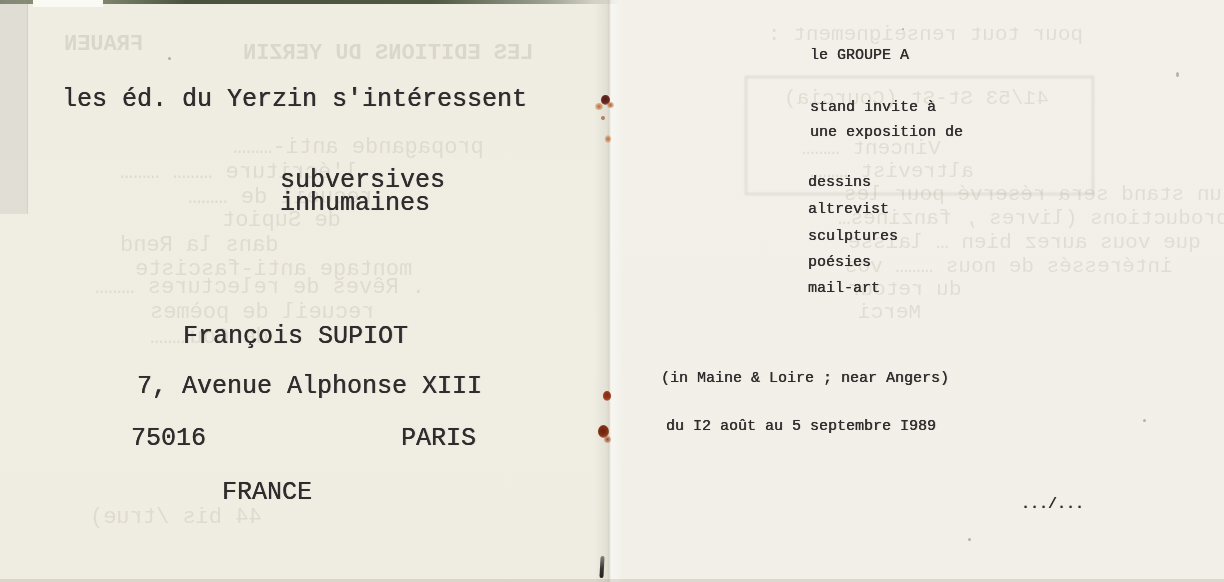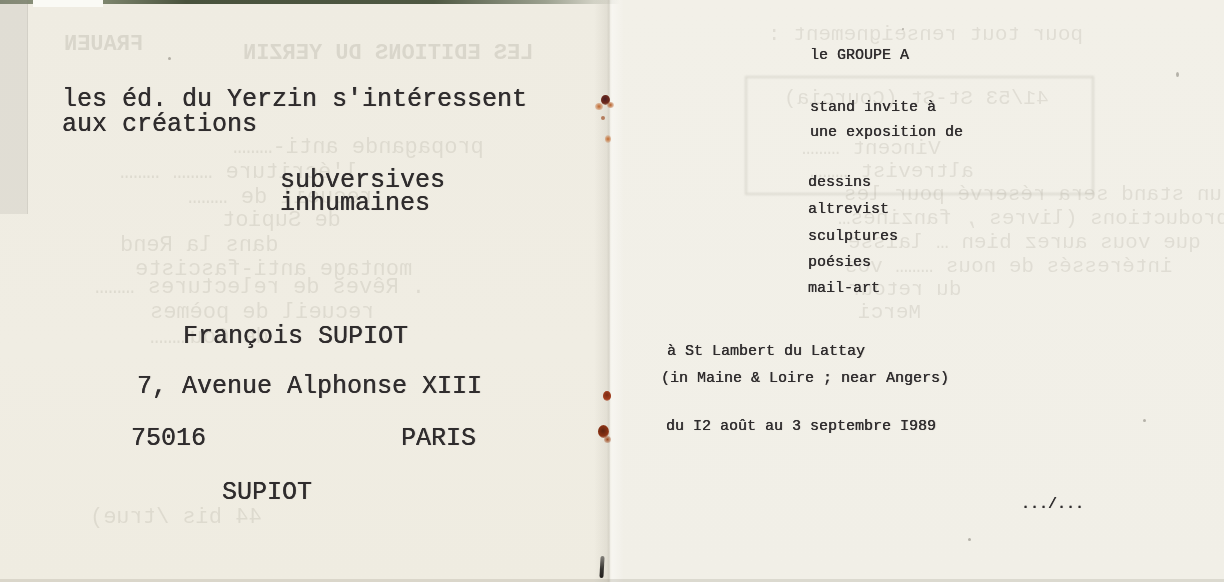--- a/index.html
+++ b/index.html
@@ -76,27 +76,26 @@
     <div class="ghost" style="left:188px;top:186px">recueil de ………</div>
     <div class="ghost" style="left:222px;top:209px">de Supiot</div>
     <div class="ghost" style="left:120px;top:234px">dans la Rend</div>
     <div class="ghost" style="left:135px;top:258px">montage anti-fasciste</div>
     <div class="ghost" style="left:95px;top:276px">. Rêves de relectures ………</div>
     <div class="ghost" style="left:150px;top:301px">recueil de poèmes</div>
     <div class="ghost" style="left:150px;top:326px">de Cou………</div>
     <div class="ghost" style="left:90px;top:506px">44 bis /true)</div>
 
     <div class="tw tw-l" style="left:62px;top:87px">les éd. du Yerzin s'intéressent</div>
-    <div class="tw tw-l" style="left:62px;top:112px">aux créations</div>
     <div class="tw tw-l" style="left:280px;top:168px">subversives</div>
     <div class="tw tw-l" style="left:280px;top:191px">inhumaines</div>
     <div class="tw tw-l" style="left:183px;top:324px">François SUPIOT</div>
     <div class="tw tw-l" style="left:137px;top:374px">7, Avenue Alphonse XIII</div>
     <div class="tw tw-l" style="left:131px;top:426px">75016             PARIS</div>
-    <div class="tw tw-l" style="left:222px;top:480px">SUPIOT</div>
+    <div class="tw tw-l" style="left:222px;top:480px">FRANCE</div>
   </div>
 
   <div class="page" id="page-right">
 
     <div class="ghost ghost-r" style="left:156px;top:24px">pour tout renseignement :</div>
     <div class="ghost ghost-r" style="left:172px;top:88px">41/53 St-St (Courcia)</div>
     <div class="ghost ghost-r" style="left:190px;top:138px">Vincent ………</div>
     <div class="ghost ghost-r" style="left:198px;top:161px">altrevist ………</div>
     <div class="ghost ghost-r" style="left:232px;top:184px">un stand sera réservé pour les</div>
     <div class="ghost ghost-r" style="left:226px;top:208px">productions (livres , fanzines…</div>
@@ -106,23 +105,22 @@
     <div class="ghost ghost-r" style="left:246px;top:302px">Merci</div>
 
     <div class="tw tw-r" style="left:198px;top:48px">le GROUPE A</div>
     <div class="tw tw-r" style="left:198px;top:100px">stand invite à</div>
     <div class="tw tw-r" style="left:198px;top:125px">une exposition de</div>
     <div class="tw tw-r" style="left:196px;top:175px">dessins</div>
     <div class="tw tw-r" style="left:196px;top:202px">altrevist</div>
     <div class="tw tw-r" style="left:196px;top:229px">sculptures</div>
     <div class="tw tw-r" style="left:196px;top:255px">poésies</div>
     <div class="tw tw-r" style="left:196px;top:281px">mail-art</div>
-    <div class="tw tw-r" style="left:55px;top:344px">à St Lambert du Lattay</div>
     <div class="tw tw-r" style="left:49px;top:371px">(in Maine &amp; Loire ; near Angers)</div>
-    <div class="tw tw-r" style="left:54px;top:419px">du I2 août au 3 septembre I989</div>
+    <div class="tw tw-r" style="left:54px;top:419px">du I2 août au 5 septembre I989</div>
     <div class="tw tw-r" style="left:409px;top:497px">.../...</div>
   </div>
 
   <div id="ghost-frame"></div>
 
   <div id="fold-crease"></div>
   <div id="top-edge-strip"></div>
   <div id="top-left-notch"></div>
   <div id="left-edge-band"></div>
   <div id="bottom-edge"></div>

